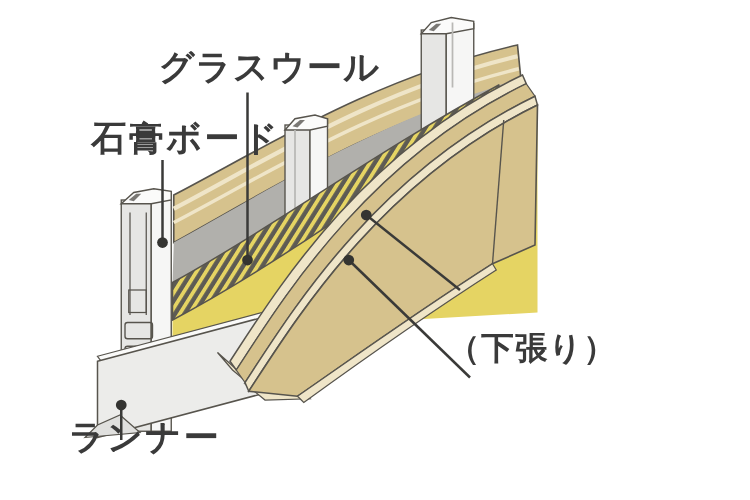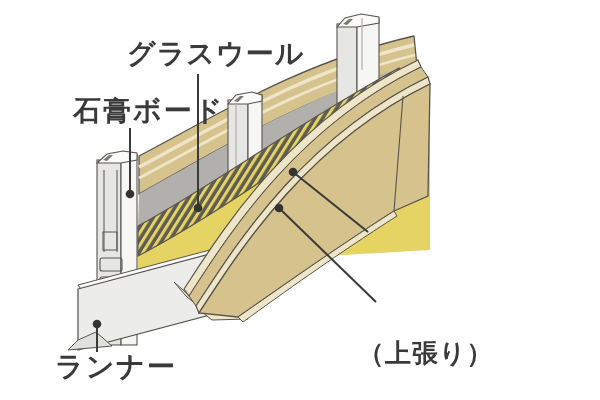--- a/index.html
+++ b/index.html
@@ -119,18 +119,18 @@
     <g stroke="#3a3a38" stroke-width="2">
       <line x1="279" y1="208" x2="376" y2="302"></line>
       <circle cx="279" cy="208" r="4.3" fill="#343431" stroke="none"></circle>
     </g>
   </svg>
 
   <div class="lbl lbl-big" style="left:127px;top:40px;">グラスウール</div>
 
   <div class="lbl lbl-big" style="left:73px;top:97px;letter-spacing:2px;">石膏ボード</div>
 
-  <div class="lbl lbl-big" style="left:55px;top:353px;letter-spacing:2px;">ランナー</div>
+  <div class="lbl lbl-big" style="left:55px;top:336px;letter-spacing:2px;">ランナー</div>
 
+  <div class="lbl lbl-mid" style="left:358px;top:266px;">（下張り）</div>
 
-  <div class="lbl lbl-mid" style="left:358px;top:340px;">（上張り）</div>
 
 </div>
 
 </body></html>

